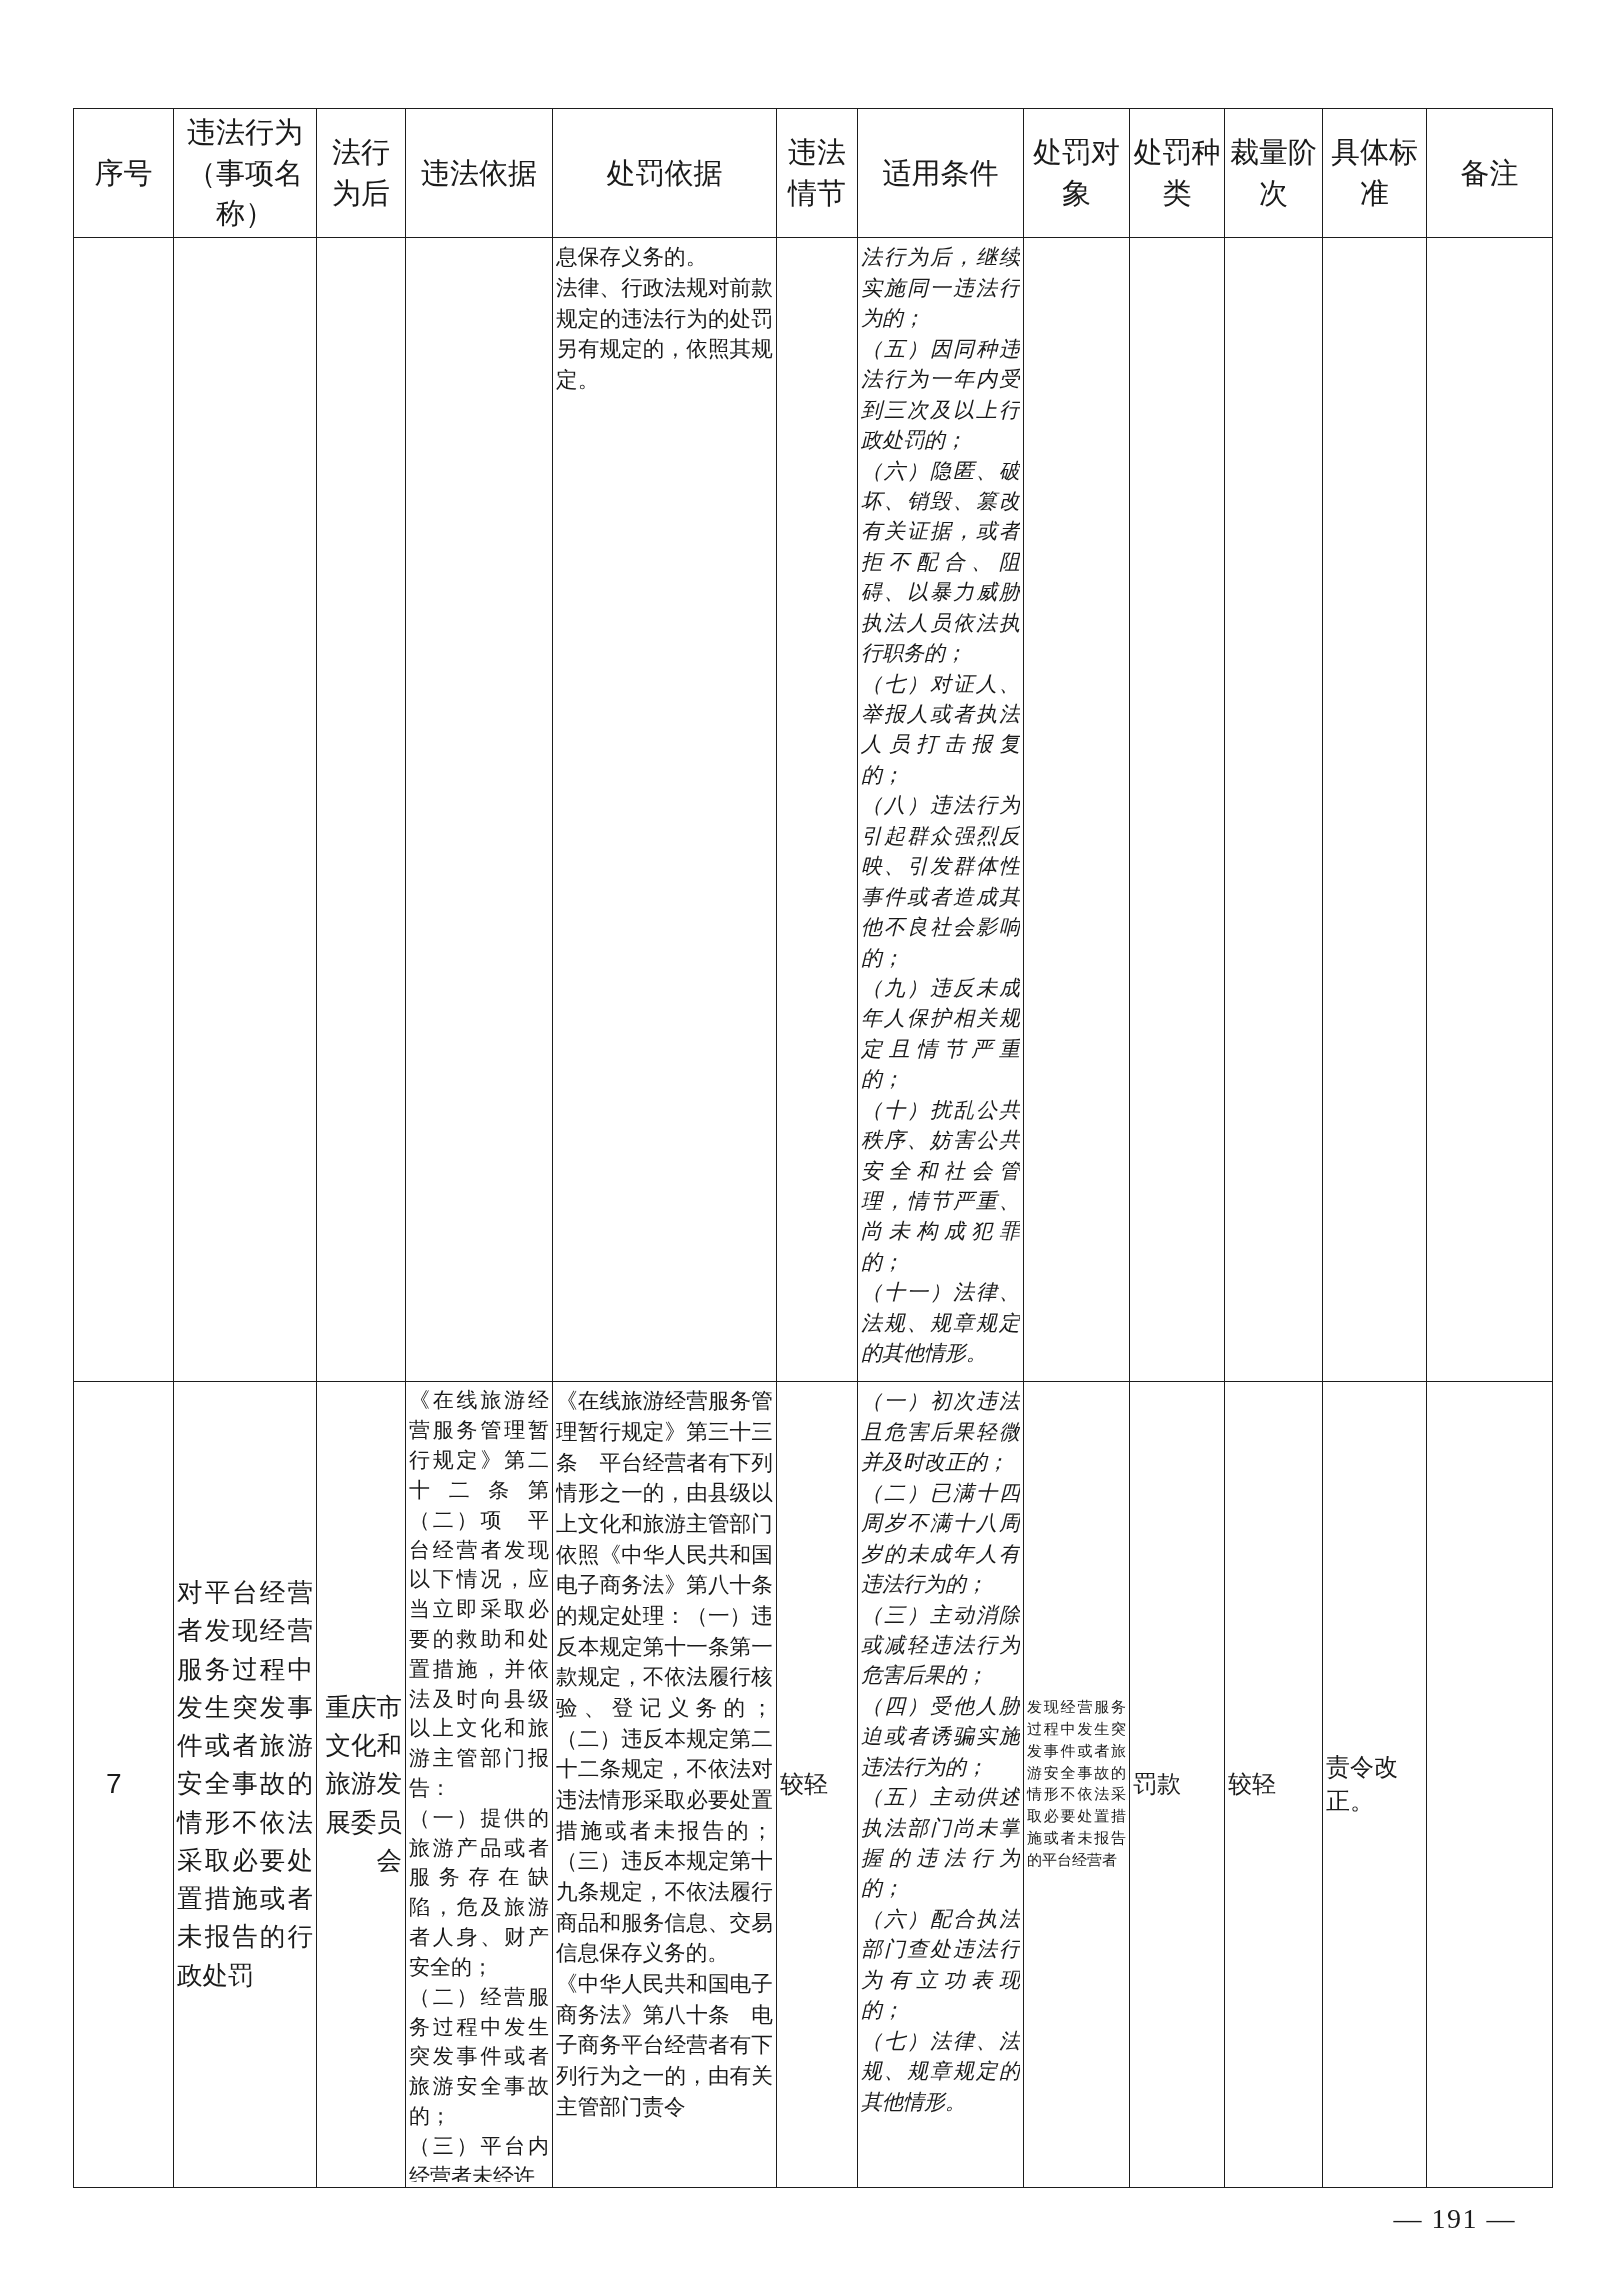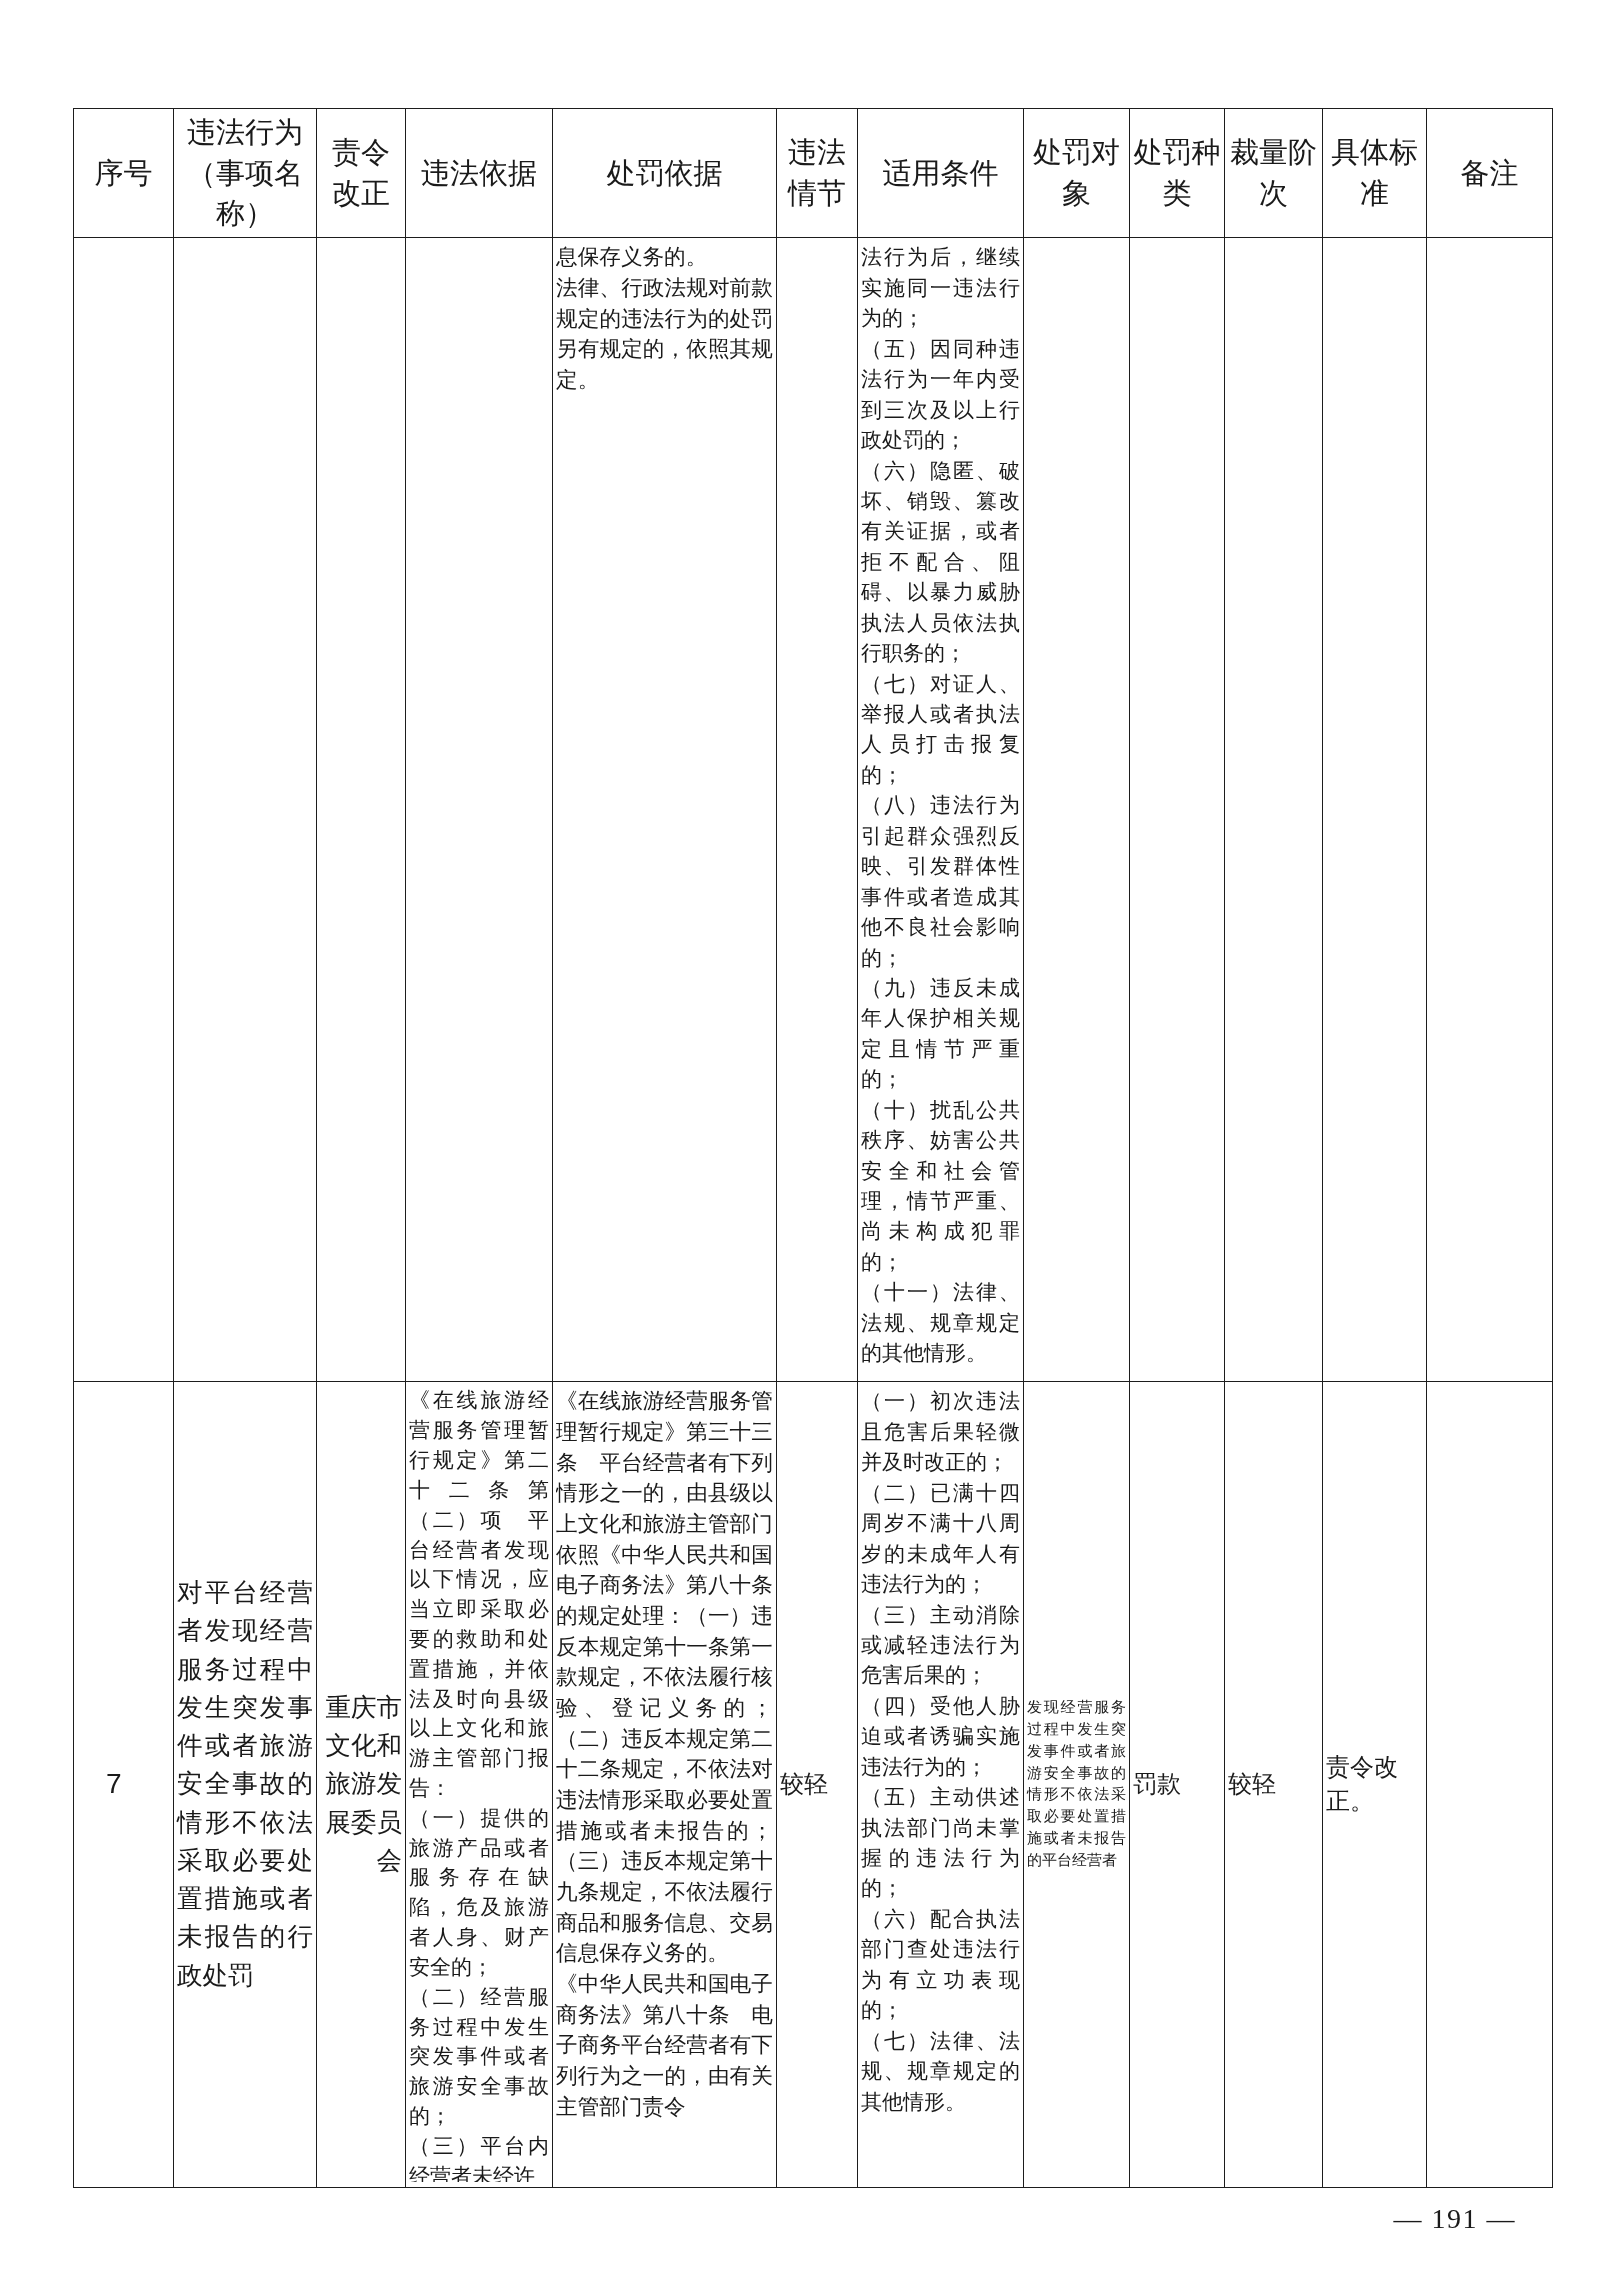--- a/index.html
+++ b/index.html
@@ -25,21 +25,21 @@
   .doc-table td{vertical-align:middle;font-size:23px;line-height:1.45;}
   .cell{white-space:pre-wrap;text-align:justify;}
   .v-top{vertical-align:top;}
   .box-r1{height:1134px;overflow:hidden;}
   .box-r2{height:796px;overflow:hidden;}
   .f-seq{font-size:28px;text-align:left;padding-left:29px;font-family:"Liberation Sans","DejaVu Sans",sans-serif;}
   .f-behavior{font-size:25.5px;line-height:1.5;}
   .f-agency{font-size:25.5px;line-height:1.5;text-align:right;}
   .f-legal{font-size:21px;line-height:1.42;}
   .f-penalty{font-size:21.6px;line-height:1.42;}
-  .f-cond{font-size:21px;line-height:1.45;}
+  .f-cond{font-size:21px;line-height:1.45;font-style:italic;}
   .f-target{font-size:15px;line-height:1.45;}
   .f-short{font-size:24px;text-align:left;}
   .page-number{
     position:absolute;top:2203px;right:107px;
     font-size:28px;letter-spacing:1.5px;
   }
 </style>
 </head>
 <body>
 
@@ -55,21 +55,21 @@
       <col style="width:106px">
       <col style="width:95px">
     <col style="width:98px">
       <col style="width:104px">
       <col style="width:126px">
   </colgroup>
   <thead>
     <tr>
       <th>序号</th>
       <th>违法行为（事项名称）</th>
-      <th>责令改正</th>
+      <th>法行为后</th>
       <th>违法依据</th>
       <th>处罚依据</th>
       <th>违法情节</th>
       <th>适用条件</th>
       <th>处罚对象</th>
       <th>处罚种类</th>
       <th>裁量阶次</th>
       <th>具体标准</th>
       <th>备注</th>
     </tr>

